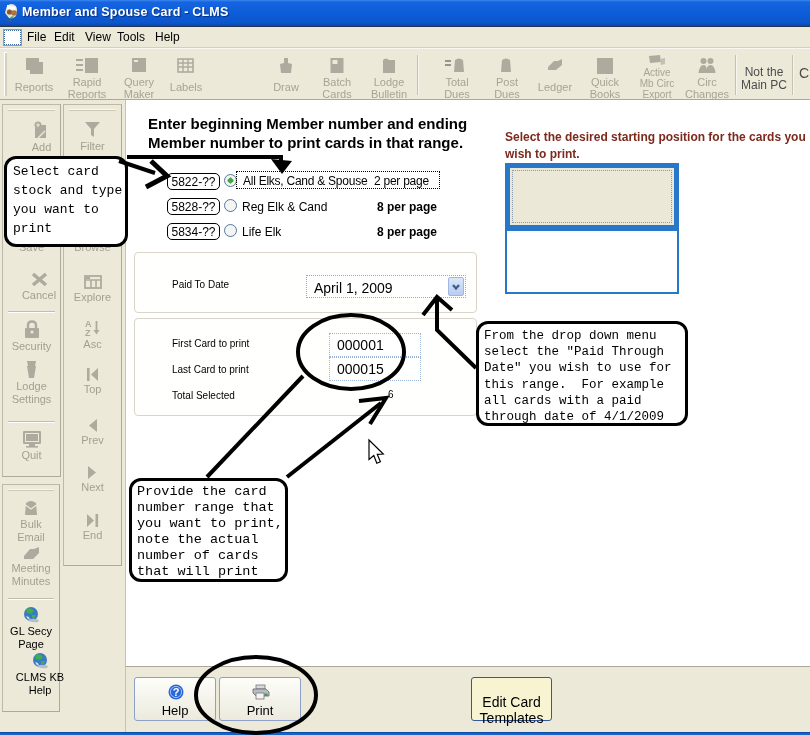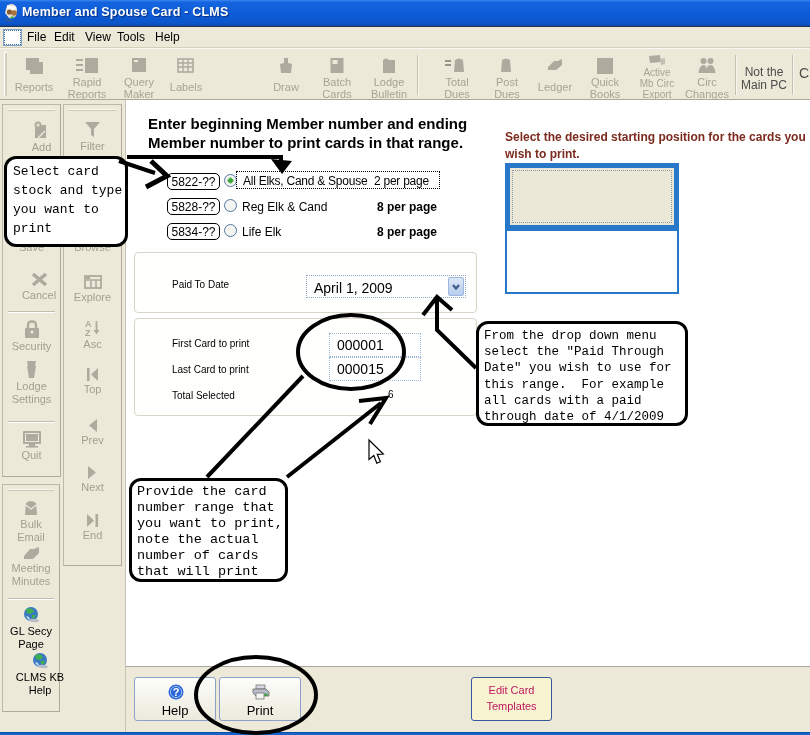--- a/index.html
+++ b/index.html
@@ -65,21 +65,21 @@
 #cardbox { position:absolute; left:505px; top:163px; width:174px; height:131px; background:#2778c8; }
 #cardtop { position:absolute; left:5px; top:5px; width:164px; height:57px; background:#ebe8d7; outline:1px dotted #8899aa; outline-offset:-3px; }
 #cardbot { position:absolute; left:2px; top:68px; width:170px; height:61px; background:#fff; }
 
 
 .note { position:absolute; background:#fff; border:3px solid #000; border-radius:12px; font-family:"Liberation Mono", monospace; font-size:13px; color:#000; }
 
 
 .xpbtn { position:absolute; top:677px; width:82px; height:44px; background:linear-gradient(to bottom,#fdfdfa,#eceadd); border:1px solid #8ca0c8; border-radius:3px; text-align:center; font-size:13px; color:#000; }
 .xpbtn .cap { position:absolute; left:0; right:0; top:25px; }
-#editbtn { position:absolute; left:471px; top:677px; width:81px; height:44px; background:#f8f4d2; border:1px solid #35589a; border-radius:3px; font-size:11px; color:#be185d; text-align:center; padding-top:4px; line-height:16px; }
+#editbtn { position:absolute; left:471px; top:677px; width:81px; height:44px; background:#f8f4d2; border:1px solid #35589a; border-radius:3px; font-size:14px; color:#000000; text-align:center; padding-top:16px; line-height:16px; }
 
 #overlay { position:absolute; left:0; top:0; width:810px; height:735px; pointer-events:none; }
 </style>
 </head>
 <body>
 
 <div class="abs" id="titlebar"></div>
 <div class="abs" id="titletext">Member and Spouse Card - CLMS</div>
 <svg class="abs" style="left:4px;top:3px" width="15" height="19" viewBox="0 0 15 19">
   <path d="M2 6 Q3 1 8 1 Q13 2 13 7 L12 13 Q9 16 5 15 L1 10 Z" fill="#e8e2d4"></path>

